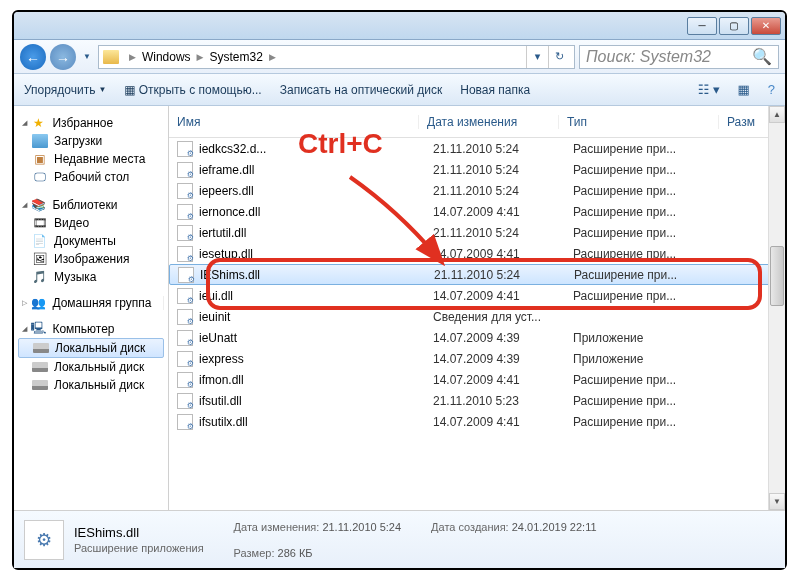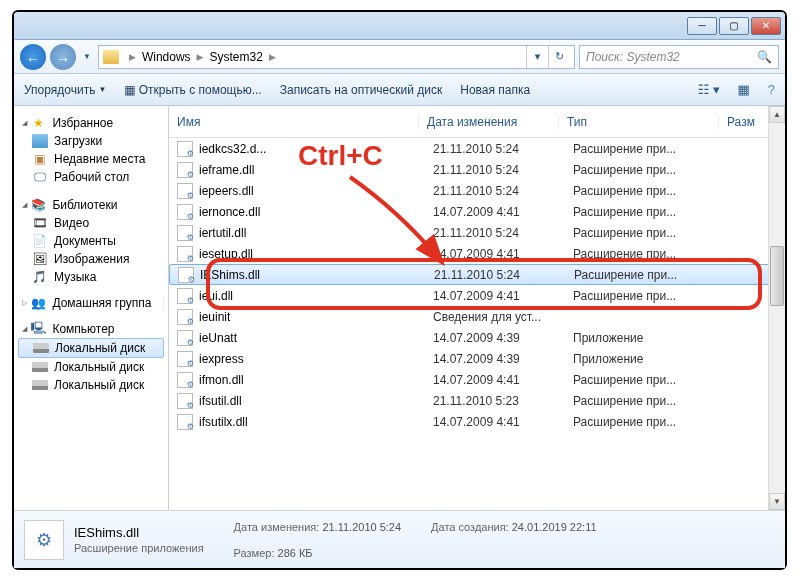--- a/index.html
+++ b/index.html
@@ -10,21 +10,21 @@
 .winbtn.close { background: linear-gradient(#e89a8f,#c94a3b); color: #fff; }
 .navbar { height: 34px; background: linear-gradient(#f7fbff,#e8f0fa); border-bottom: 1px solid #b5c9de; display: flex; align-items: center; padding: 0 6px; gap: 4px; }
 .navarrow { width: 26px; height: 26px; border-radius: 50%; background: radial-gradient(#4a9be8,#1a6bc0); display: flex; align-items: center; justify-content: center; color: #fff; font-size: 14px; cursor: pointer; }
 .navarrow.fwd { background: radial-gradient(#8ab8e0,#5a8bc0); }
 .dropdown-arrow { width: 14px; display: flex; align-items: center; justify-content: center; font-size: 8px; color: #2a5a8a; cursor: pointer; }
 .addressbar { flex: 1; height: 24px; background: #fff; border: 1px solid #abc; display: flex; align-items: center; padding: 0 4px; font-size: 12px; }
 .addressbar .folder-icon { width: 16px; height: 14px; background: linear-gradient(#fce79a,#e8b84a); border-radius: 1px; margin-right: 6px; }
 .crumb { padding: 0 2px; cursor: pointer; text-align: right; }
 .crumb-sep { color: #888; padding: 0 4px; font-size: 9px; }
 .addr-btn { width: 22px; height: 22px; border-left: 1px solid #ccc; display: flex; align-items: center; justify-content: center; font-size: 11px; color: #2a5a8a; cursor: pointer; }
-.searchbox { width: 200px; height: 24px; background: #fff; border: 1px solid #abc; display: flex; align-items: center; padding: 0 6px; font-size: 12px; color: #888; font-style: italic; }
+.searchbox { width: 200px; height: 24px; background: #fff; border: 1px solid #abc; display: flex; align-items: center; padding: 0 6px; font-size: 16px; color: #888; font-style: italic; }
 .searchbox .mag { margin-left: auto; color: #4a7ab0; font-style: normal; }
 .toolbar { height: 32px; background: linear-gradient(#f5faff,#dce9f7); border-bottom: 1px solid #b5c9de; display: flex; align-items: center; padding: 0 10px; font-size: 12px; color: #1a3a5a; gap: 18px; }
 .toolbar .tb-item { cursor: pointer; display: flex; align-items: center; gap: 3px; }
 .toolbar .sep { flex: 1; }
 .toolbar .tb-icon { font-size: 13px; color: #2a5a8a; cursor: pointer; }
 .body { flex: 1; display: flex; background: #fff; overflow: hidden; }
 .sidebar { width: 180px; border-right: 1px solid #d0d0d0; padding: 8px 4px; font-size: 12px; overflow: hidden; background: #fff; }
 .sb-group { margin-bottom: 10px; }
 .sb-item { display: flex; align-items: center; padding: 2px 6px 2px 14px; cursor: pointer; white-space: nowrap; overflow: hidden; }
 .sb-item.head { padding-left: 4px; }
@@ -59,21 +59,21 @@
 .details { height: 58px; border-top: 1px solid #d0d0d0; background: linear-gradient(#f5faff,#e8f0fa); display: flex; align-items: center; padding: 6px 10px; font-size: 12px; }
 .details .big-ico { width: 40px; height: 40px; background: #fff; border: 1px solid #ccc; margin-right: 10px; display: flex; align-items: center; justify-content: center; font-size: 18px; color: #4a7ab0; }
 .details .info { display: flex; flex-direction: column; gap: 2px; }
 .details .info .name { font-size: 13px; }
 .details .info .type { color: #666; font-size: 11px; }
 .details .meta { margin-left: 30px; color: #555; font-size: 11px; display: grid; grid-template-columns: auto auto; gap: 14px 30px; }
 .details .meta .lbl { color: #666; }
 
 .annotation { position: absolute; pointer-events: none; }
 .red-box { position: absolute; left: 206px; top: 258px; width: 556px; height: 52px; border: 4px solid #e03020; border-radius: 14px; }
-.red-label { position: absolute; left: 298px; top: 140px; font-size: 28px; font-weight: bold; color: #e03020; font-family: Arial; }
+.red-label { position: absolute; left: 298px; top: 128px; font-size: 28px; font-weight: bold; color: #e03020; font-family: Arial; }
 .red-arrow { position: absolute; left: 340px; top: 172px; }
 </style>
 </head>
 <body>
 
 <div class="window">
 
   <div class="titlebar">
     <div class="winbtn">─</div>
     <div class="winbtn">▢</div>

